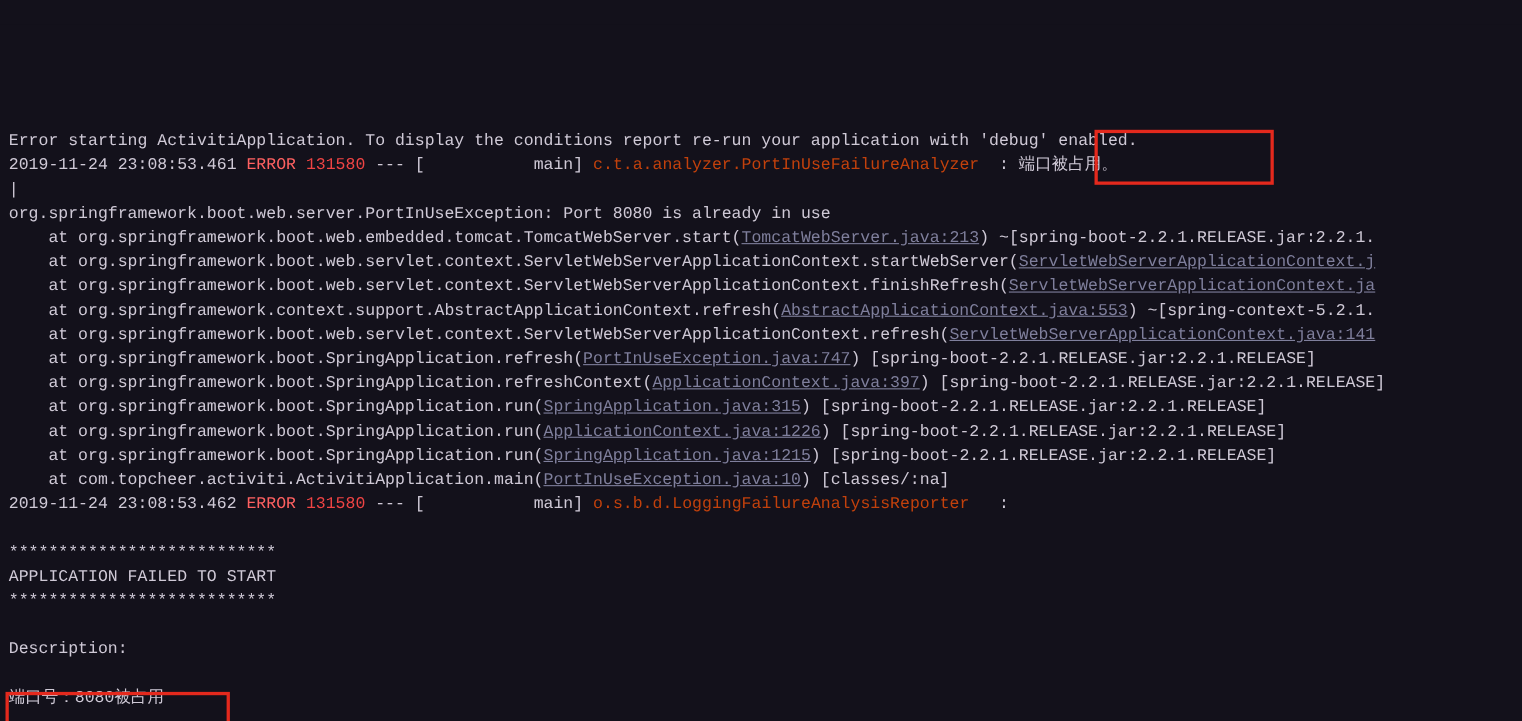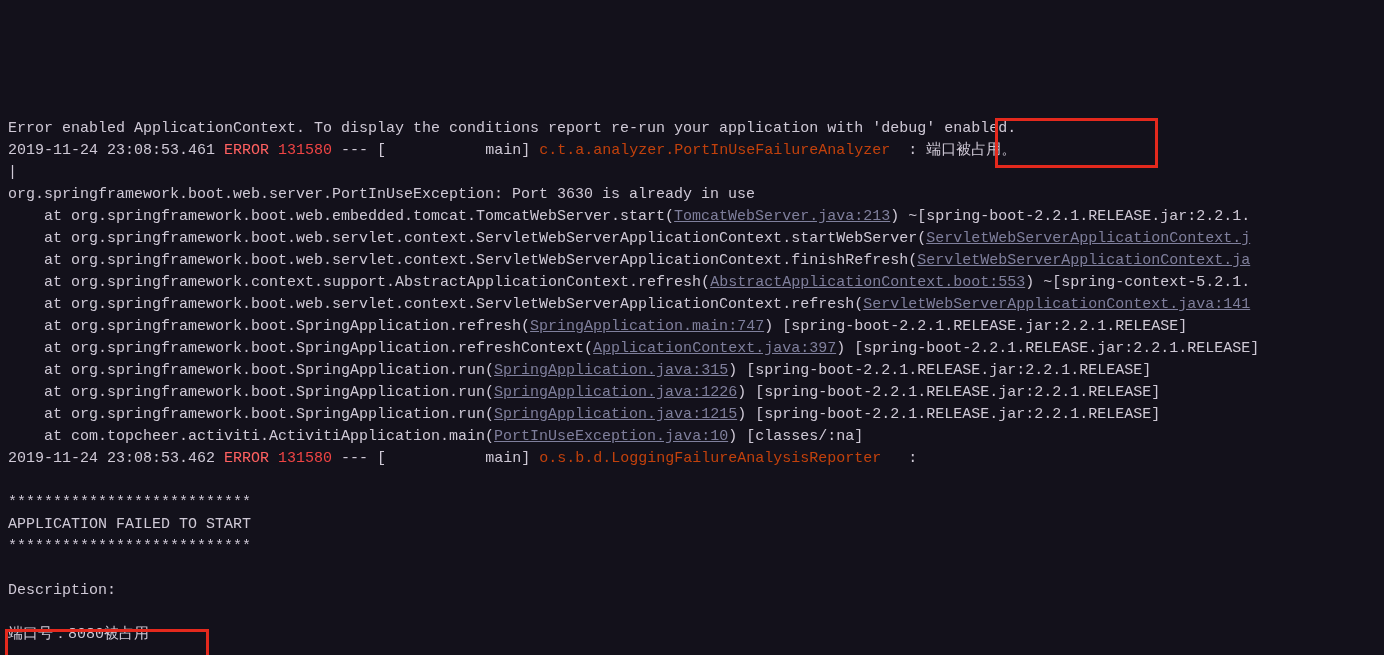--- a/index.html
+++ b/index.html
@@ -23,33 +23,33 @@
   .hl{border:3px solid #e4291d;display:inline-block;}
   .hl1{position:absolute;left:995px;top:30px;height:44px;width:157px;}
   .hl2{position:absolute;left:5px;top:541px;height:34px;width:198px;}
   .rel{position:relative;}
 </style>
 </head>
 <body>
 
 
 <div class="log rel">
-<span>Error enabled ApplicationContext. To display the conditions report re-run your application with 'debug' enabled.</span>
+<span>Error starting ActivitiApplication. To display the conditions report re-run your application with 'debug' enabled.</span>
 <span><span>2019-11-24 23:08:53.461</span> <span class="err">ERROR</span> <span class="pid">131580</span><span> --- [           main] </span><span class="logger">c.t.a.analyzer.PortInUseFailureAnalyzer </span><span> : </span><span>端口被占用。</span></span>
 <span class="caret">|</span>
-<span>org.springframework.boot.web.server.PortInUseException: Port 3630 is already in use</span>
+<span>org.springframework.boot.web.server.PortInUseException: Port 8080 is already in use</span>
 <span id="stack">    at org.springframework.boot.web.embedded.tomcat.TomcatWebServer.start(<span class="link">TomcatWebServer.java:213</span>) ~[spring-boot-2.2.1.RELEASE.jar:2.2.1.
     at org.springframework.boot.web.servlet.context.ServletWebServerApplicationContext.startWebServer(<span class="link">ServletWebServerApplicationContext.j</span>
     at org.springframework.boot.web.servlet.context.ServletWebServerApplicationContext.finishRefresh(<span class="link">ServletWebServerApplicationContext.ja</span>
-    at org.springframework.context.support.AbstractApplicationContext.refresh(<span class="link">AbstractApplicationContext.boot:553</span>) ~[spring-context-5.2.1.
+    at org.springframework.context.support.AbstractApplicationContext.refresh(<span class="link">AbstractApplicationContext.java:553</span>) ~[spring-context-5.2.1.
     at org.springframework.boot.web.servlet.context.ServletWebServerApplicationContext.refresh(<span class="link">ServletWebServerApplicationContext.java:141</span>
-    at org.springframework.boot.SpringApplication.refresh(<span class="link">SpringApplication.main:747</span>) [spring-boot-2.2.1.RELEASE.jar:2.2.1.RELEASE]
+    at org.springframework.boot.SpringApplication.refresh(<span class="link">PortInUseException.java:747</span>) [spring-boot-2.2.1.RELEASE.jar:2.2.1.RELEASE]
     at org.springframework.boot.SpringApplication.refreshContext(<span class="link">ApplicationContext.java:397</span>) [spring-boot-2.2.1.RELEASE.jar:2.2.1.RELEASE]
     at org.springframework.boot.SpringApplication.run(<span class="link">SpringApplication.java:315</span>) [spring-boot-2.2.1.RELEASE.jar:2.2.1.RELEASE]
-    at org.springframework.boot.SpringApplication.run(<span class="link">SpringApplication.java:1226</span>) [spring-boot-2.2.1.RELEASE.jar:2.2.1.RELEASE]
+    at org.springframework.boot.SpringApplication.run(<span class="link">ApplicationContext.java:1226</span>) [spring-boot-2.2.1.RELEASE.jar:2.2.1.RELEASE]
     at org.springframework.boot.SpringApplication.run(<span class="link">SpringApplication.java:1215</span>) [spring-boot-2.2.1.RELEASE.jar:2.2.1.RELEASE]
     at com.topcheer.activiti.ActivitiApplication.main(<span class="link">PortInUseException.java:10</span>) [classes/:na]</span>
 <span><span>2019-11-24 23:08:53.462</span> <span class="err">ERROR</span> <span class="pid">131580</span><span> --- [           main] </span><span class="logger">o.s.b.d.LoggingFailureAnalysisReporter  </span><span> :</span></span>
 
 <span>***************************</span>
 <span>APPLICATION FAILED TO START</span>
 <span>***************************</span>
 
 <span>Description:</span>
 

